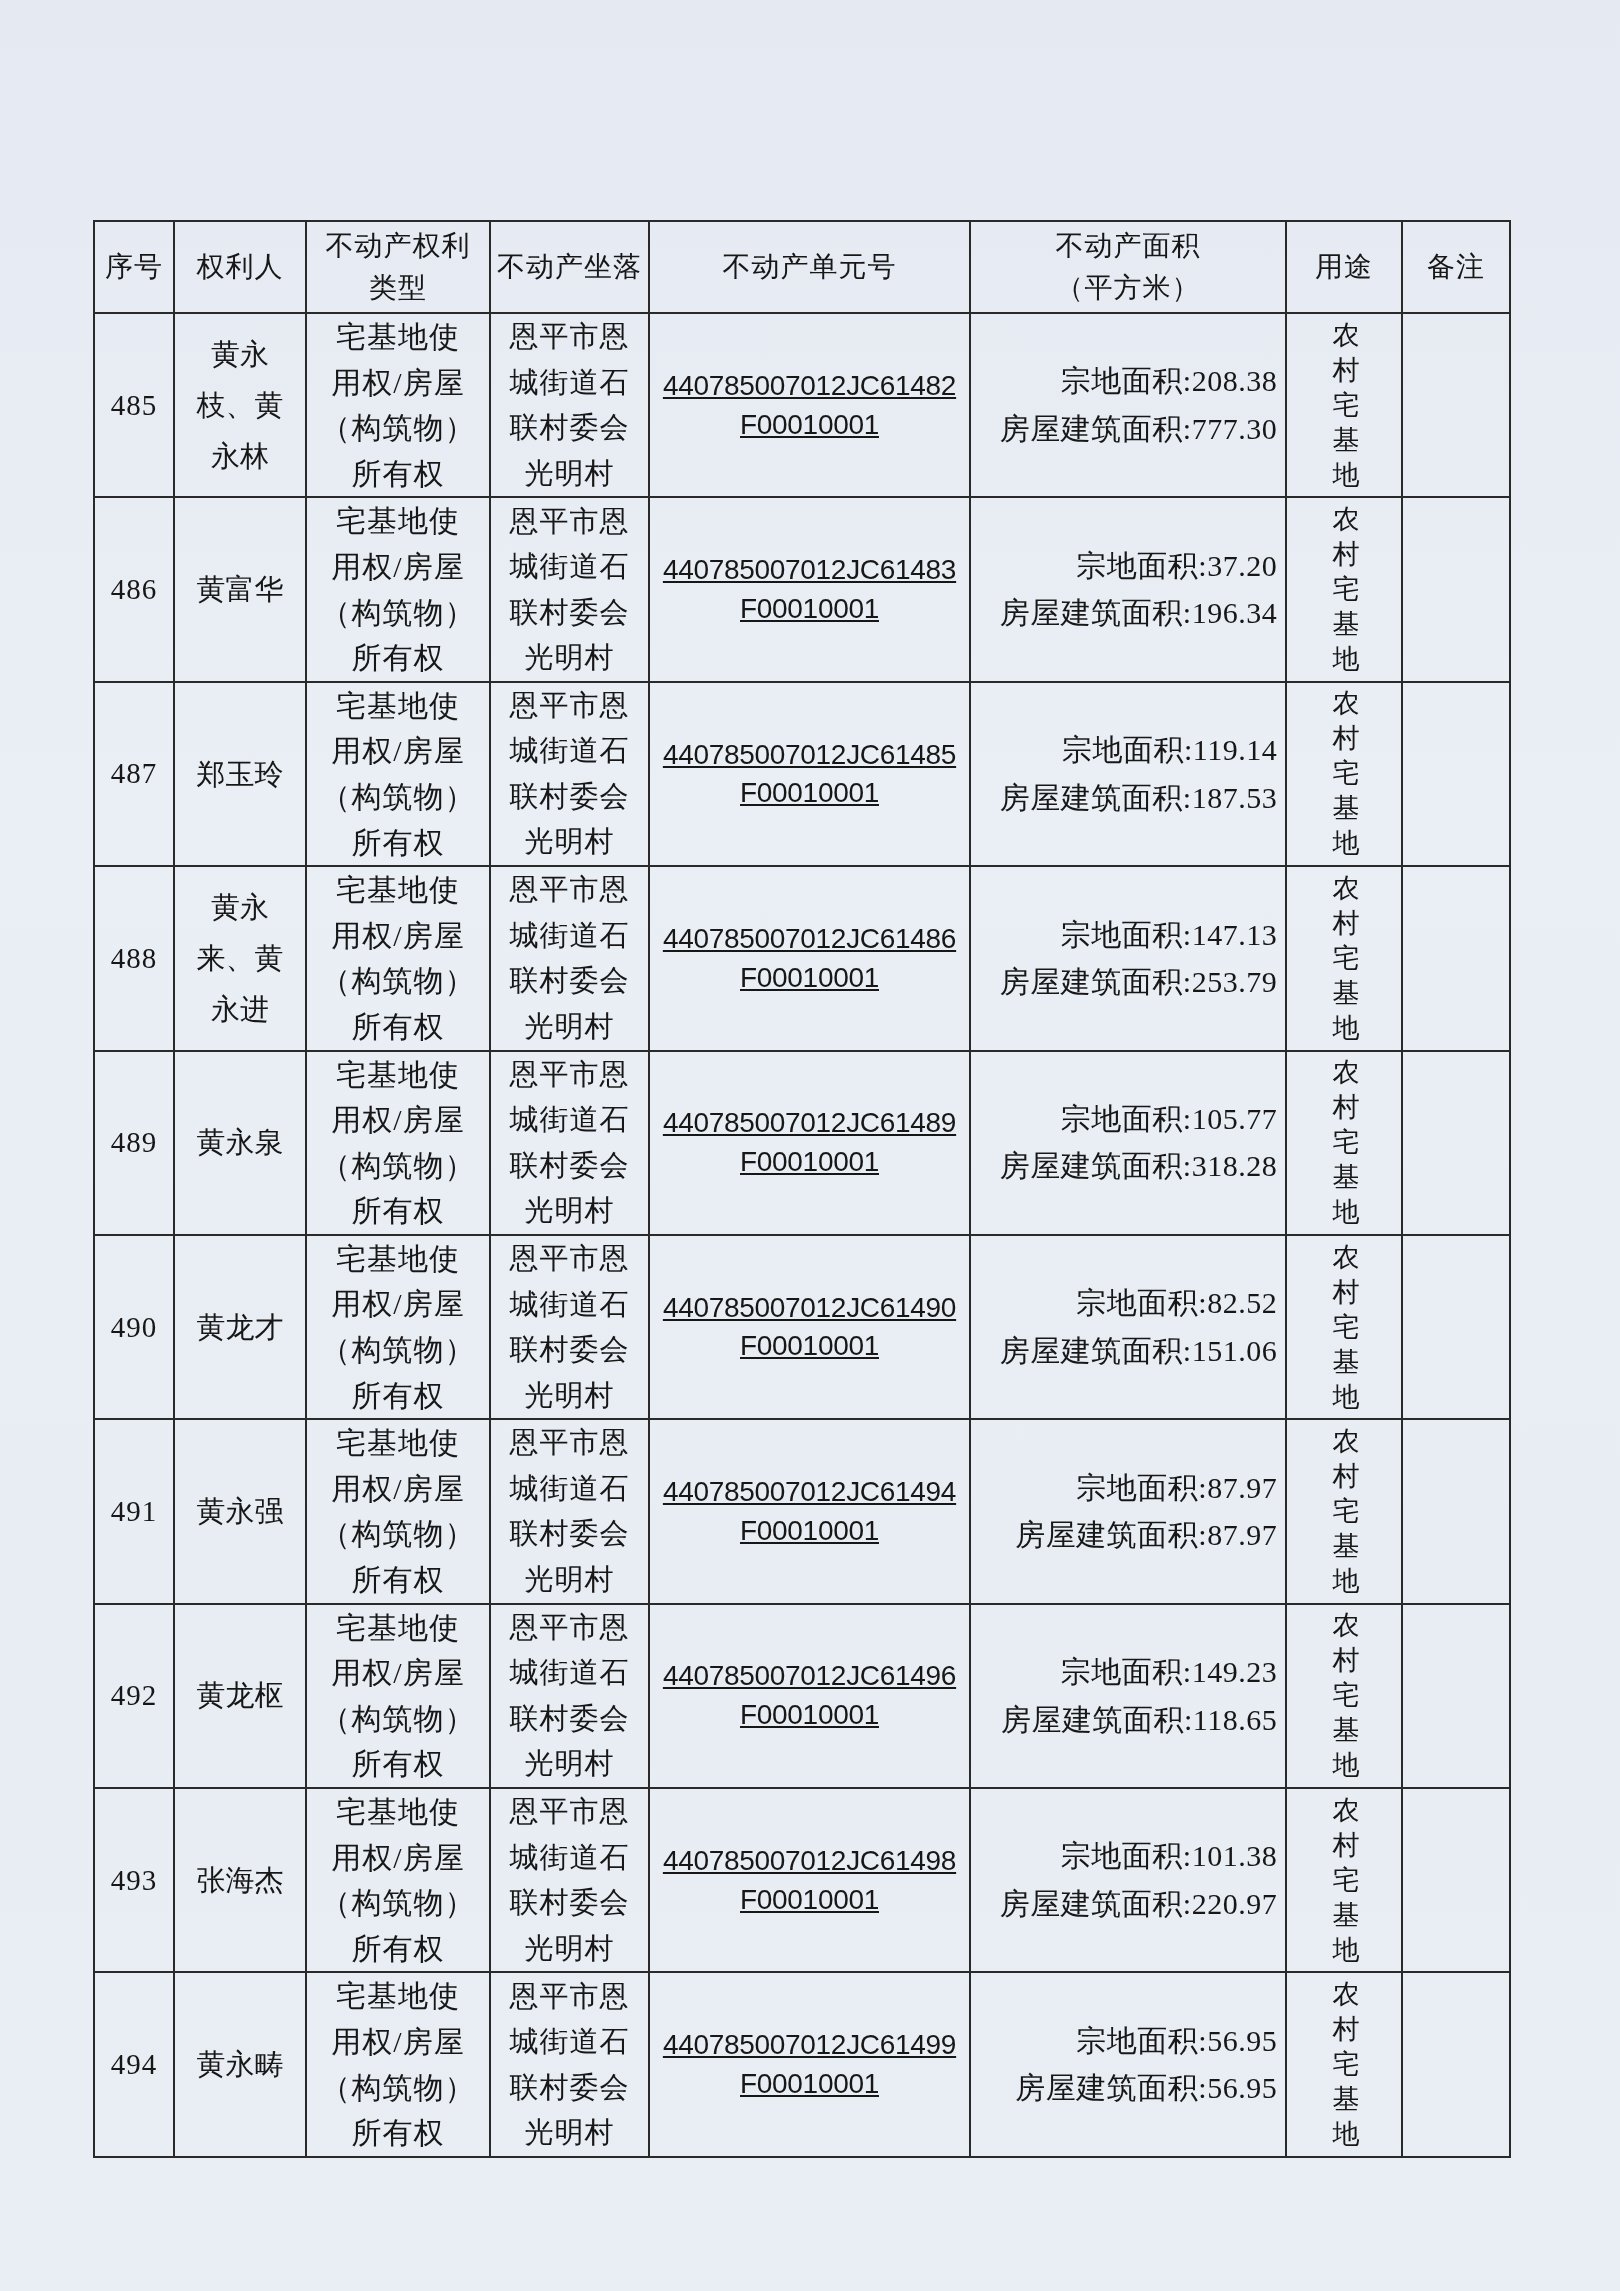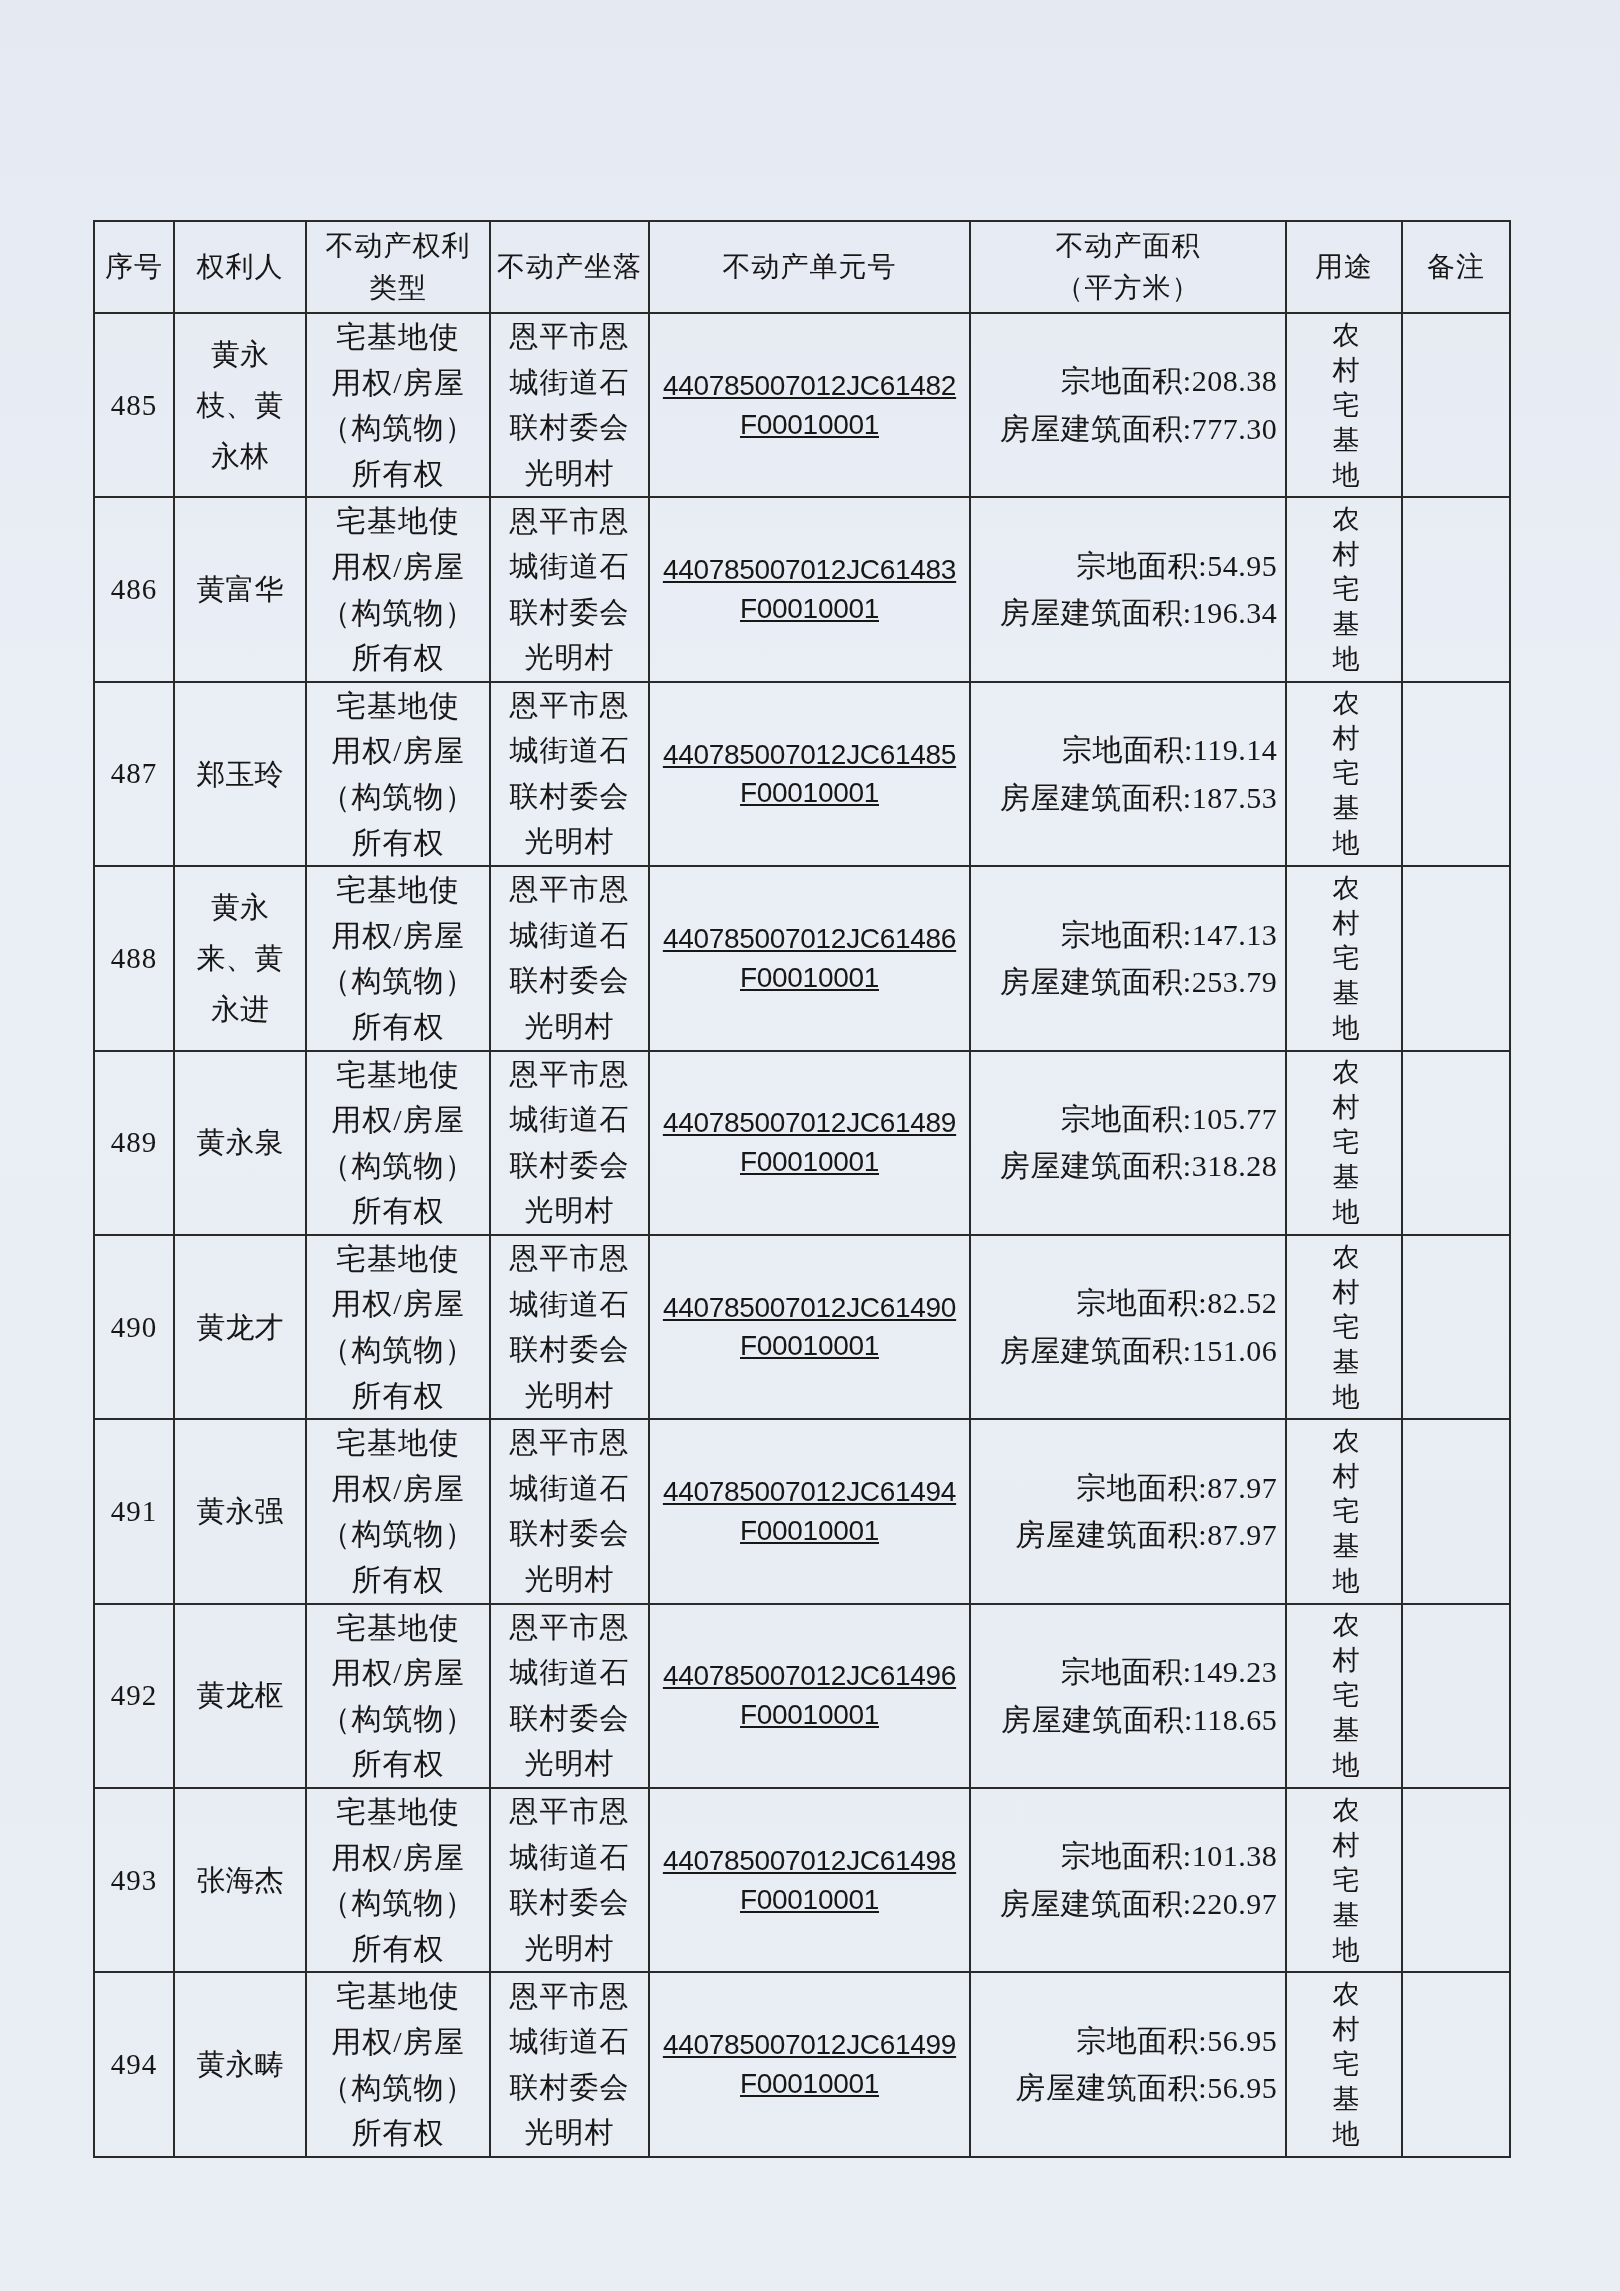--- a/index.html
+++ b/index.html
@@ -97,21 +97,21 @@
 所有权</td>
         <td class="cell-loc">恩平市恩
 城街道石
 联村委会
 光明村</td>
         <td class="cell-unit">
           <div class="u-line">440785007012JC61483</div>
           <div class="u-line">F00010001</div>
         </td>
         <td class="cell-area">
-          <div class="a-line"><span>宗地面积:</span><span>54.95</span></div>
+          <div class="a-line"><span>宗地面积:</span><span>37.20</span></div>
           <div class="a-line"><span>房屋建筑面积:</span><span>196.34</span></div>
         </td>
         <td class="cell-usage">
             <div class="vert">农村宅基地</div>
           </td>
         <td class="cell-remark"></td>
       </tr>
 
       <tr>
         <td class="cell-seq">487</td>

